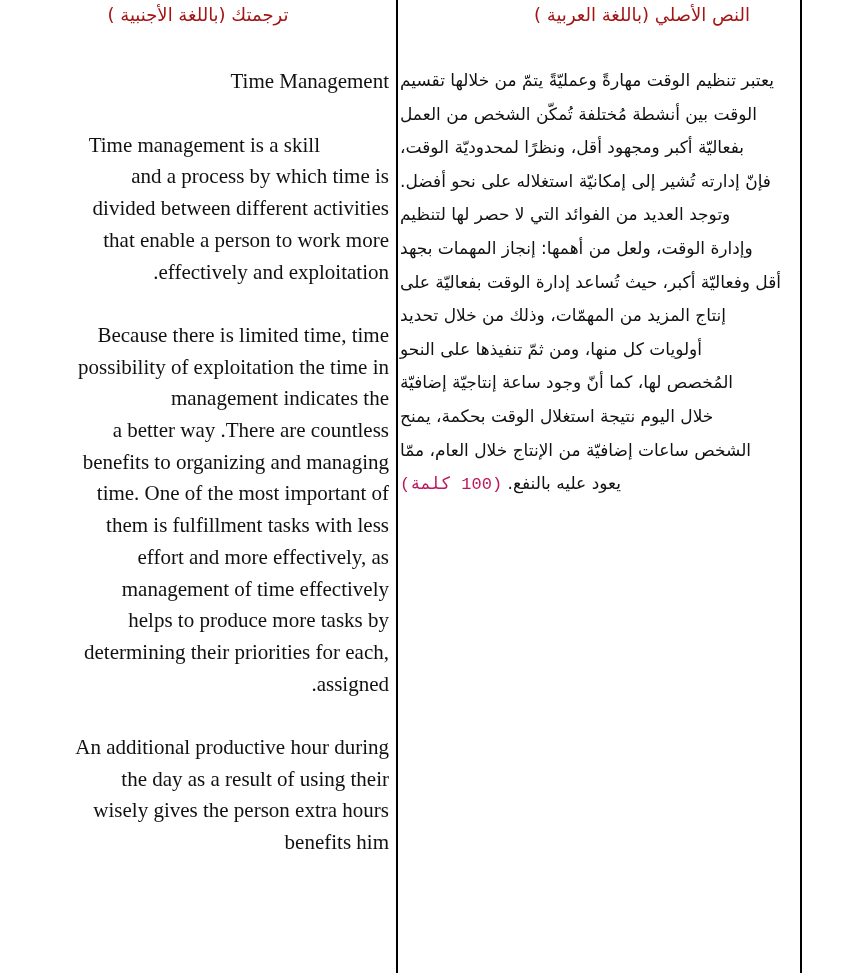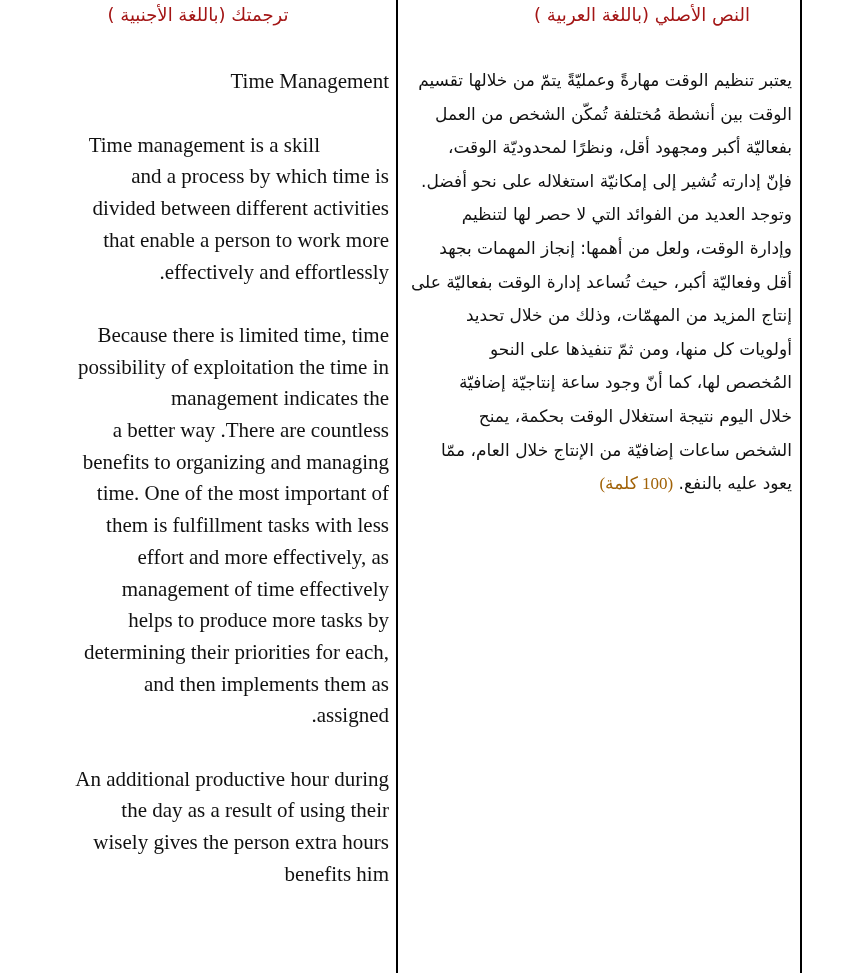--- a/index.html
+++ b/index.html
@@ -73,33 +73,33 @@
       padding-right: 69px;
     }
 
     
     .col-ar {
       position: absolute;
       left: 400px;
       top: 64px;
       width: 392px;
       direction: rtl;
-      text-align: right;
+      text-align: left;
       font-size: 17px;
       line-height: 33.6px;
       font-family: "DejaVu Sans", sans-serif;
       color: #111111;
     }
     .col-ar .line {
       display: block;
       white-space: nowrap;
     }
     .col-ar .word-count {
-      color: #a16207;
-      font-family: Liberation Serif, serif;
+      color: #be185d;
+      font-family: Liberation Mono, monospace;
       font-size: 17px;
     }
   </style>
 </head>
 <body>
 
 <div class="table">
   <div class="vline divider"></div>
   <div class="vline right"></div>
 
@@ -107,36 +107,35 @@
   <div class="header-cell header-right">النص الأصلي (باللغة العربية )</div>
 
   <div class="col-en">
     <div class="title">Time Management</div>
 
     <div class="para">
       <span class="line first-indent">Time management is a skill</span>
       <span class="line">and a process by which time is</span>
       <span class="line">divided between different activities</span>
       <span class="line">that enable a person to work more</span>
-      <span class="line">.effectively and effortlessly</span>
+      <span class="line">.effectively and exploitation</span>
     </div>
 
     <div class="para">
       <span class="line">Because there is limited time, time</span>
       <span class="line">possibility of exploitation the time in</span>
       <span class="line">management indicates the</span>
       <span class="line">a better way .There are countless</span>
       <span class="line">benefits to organizing and managing</span>
       <span class="line">time. One of the most important of</span>
       <span class="line">them is fulfillment tasks with less</span>
       <span class="line">effort and more effectively, as</span>
       <span class="line">management of time effectively</span>
       <span class="line">helps to produce more tasks by</span>
       <span class="line">determining their priorities for each,</span>
-      <span class="line">and then implements them as</span>
       <span class="line">.assigned</span>
     </div>
 
     <div class="para">
       <span class="line">An additional productive hour during</span>
       <span class="line">the day as a result of using their</span>
       <span class="line">wisely gives the person extra hours</span>
       <span class="line">benefits him</span>
     </div>
   </div>

